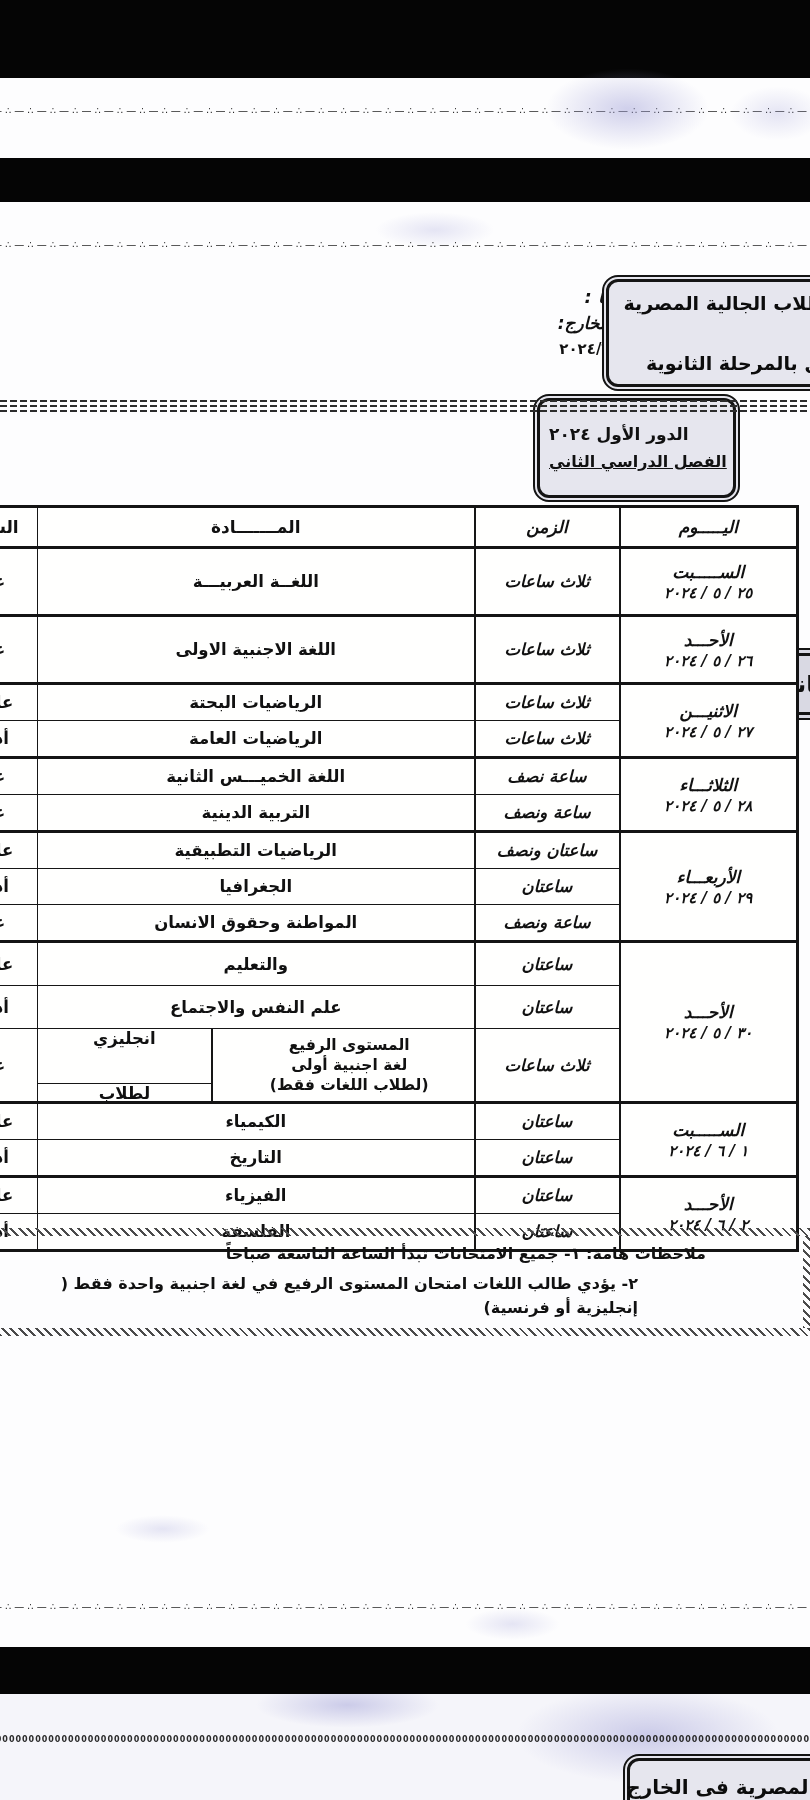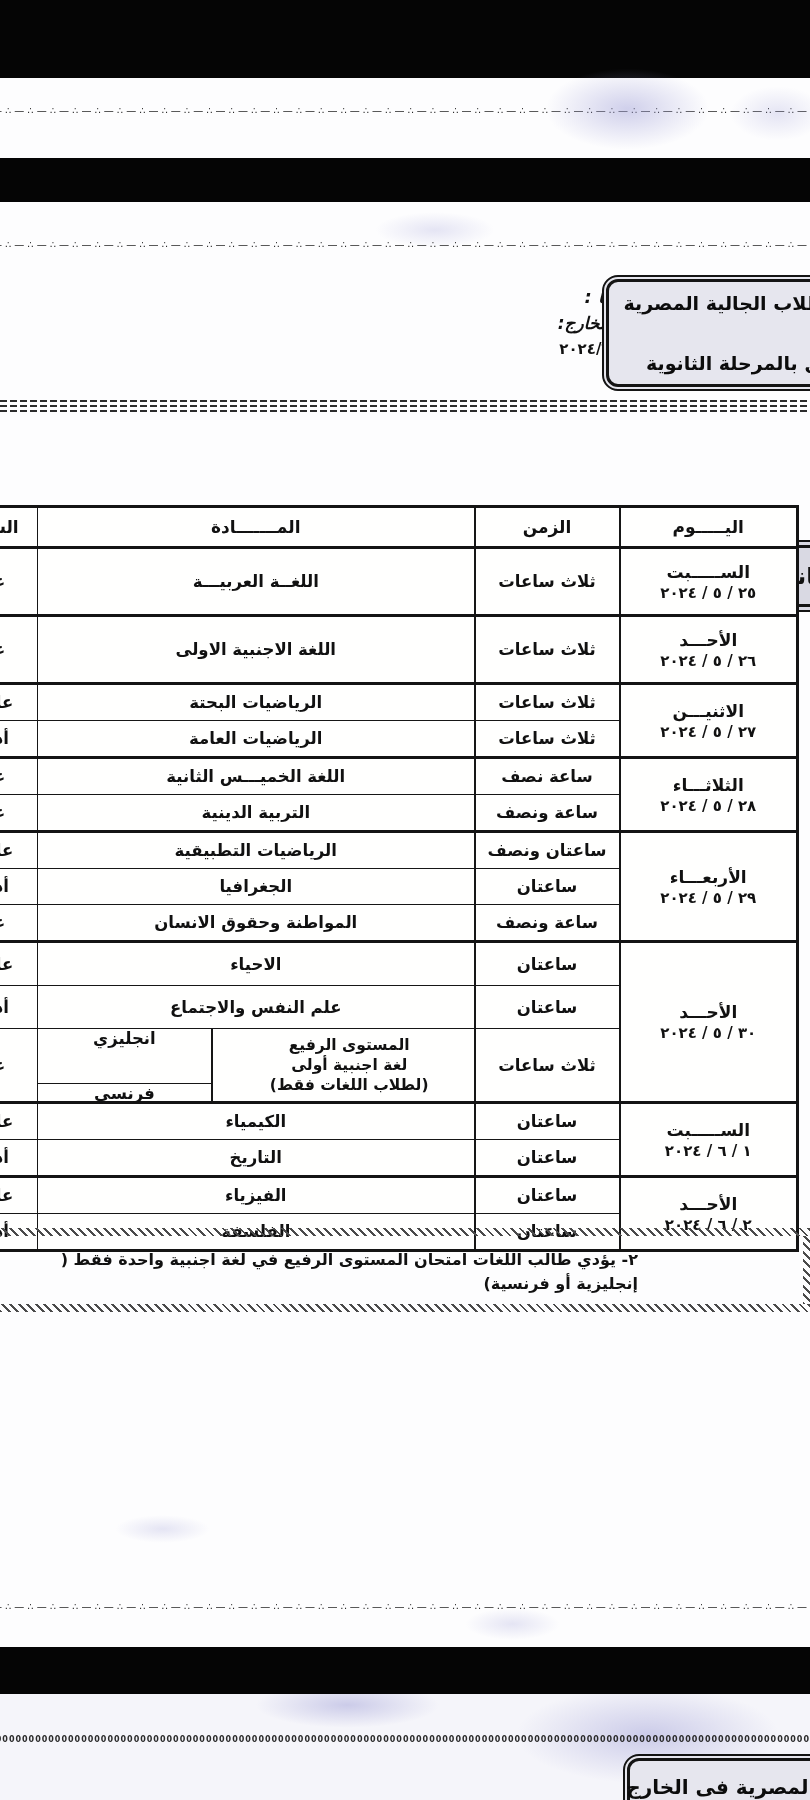--- a/index.html
+++ b/index.html
@@ -37,21 +37,21 @@
         display:flex;align-items:center;justify-content:center;gap:8px;}
   .pill::before{content:"";position:absolute;inset:3px;border:3px solid #141414;border-radius:40px;}
   .pill .t-main{font-weight:bold;font-size:23px;position:relative;}
   .pill .t-sub{font-weight:bold;font-size:19px;position:relative;}
   
   table.sched{border-collapse:collapse;table-layout:fixed;width:854px;background:#fffffe;border:3px solid #141414;}
   .sched th,.sched td{border:1.7px solid #161616;font-weight:bold;text-align:center;vertical-align:middle;padding:0 4px;}
   .sched thead th{height:38px;font-size:17px;border-bottom:3px solid #141414;}
   .sched td{font-size:16.5px;}
   tr.group-start td{border-top:3.4px solid #141414;}
-  .time-cell,.day-cell{border-left-width:2.6px !important;border-right-width:2.6px !important;}
+  .time-cell,.day-cell{border-left-width:2.6px !important;border-right-width:2.6px !important;font-style:italic;}
   .day-name{font-size:17px;line-height:22px;}
   .day-date{font-size:15px;line-height:20px;letter-spacing:1px;}
   .branch-cell{text-align:right;padding-right:5px !important;overflow:hidden;}
   .row-lg td{height:65px;} .row-sm td{height:35px;} .row-md td{height:42px;} .row-xl td{height:72px;}
   .hl-cell{padding:0 !important;position:relative;}
   .hl-wrap{position:absolute;inset:0;display:flex;}
   .hl-main{width:59%;border-left:2px solid #161616;display:flex;flex-direction:column;justify-content:center;align-items:center;padding-left:12px;}
   .hl-line{font-size:15.5px;line-height:20px;font-weight:bold;}
   .hl-opts{width:41%;display:flex;flex-direction:column;gap:35px;}
   .hl-opt{flex:1;display:flex;align-items:center;justify-content:center;font-size:16.5px;font-weight:bold;}
@@ -114,20 +114,26 @@
     <div class="b3">٢٠٢٤/٢٠٢٣</div>
   </div>
 
   <div class="abs dbox" style="top:73px;left:163px;width:367px;height:112px;">
     <div class="dbox-inner">
       <div class="title-line">جدول امتحانات طلاب الجالية المصرية في الخارج</div>
       <div class="title-line">صفوف النقل بالمرحلة الثانوية</div>
     </div>
   </div>
 
+  <div class="abs dbox" style="top:76px;left:-70px;width:203px;height:104px;">
+    <div class="dbox-inner" style="align-items:flex-start;padding-right:6px;box-sizing:border-box;">
+      <div class="side-line">الدور الأول ٢٠٢٤</div>
+      <div class="side-line u">الفصل الدراسي الثاني</div>
+    </div>
+  </div>
 
   <div class="abs eq-band" style="top:198px;"></div>
 
   <div class="abs pill" style="top:222px;left:140px;width:435px;height:68px;">
     <span class="t-main">الصف الثانى الثانوى</span>
     <span class="t-sub">(علمى - أدبى)</span>
   </div>
 
   <div class="abs" style="top:303px;left:-55px;width:854px;">
     <table class="sched">
@@ -210,40 +216,40 @@
             <td class="time-cell">ساعة ونصف</td>
             <td class="subject-cell">المواطنة وحقوق الانسان</td>
             <td class="branch-cell">عام</td>
           </tr>
           <tr class="row-md group-start">
             <td class="day-cell" rowspan="3">
               <div class="day-name">الأحـــد</div>
               <div class="day-date">٣٠ / ٥ / ٢٠٢٤</div>
             </td>
             <td class="time-cell">ساعتان</td>
-            <td class="subject-cell">الاحياء</td>
+            <td class="subject-cell">والتعليم</td>
             <td class="branch-cell">علمي</td>
           </tr>
           <tr class="row-md">
             <td class="time-cell">ساعتان</td>
             <td class="subject-cell">علم النفس والاجتماع</td>
             <td class="branch-cell">أدبي</td>
           </tr>
           <tr class="row-xl">
             <td class="time-cell">ثلاث ساعات</td>
             <td class="subject-cell hl-cell">
               <div class="hl-wrap">
                 <div class="hl-main">
                   <div class="hl-line">المستوى الرفيع</div>
                   <div class="hl-line">لغة اجنبية أولى</div>
                   <div class="hl-line">(لطلاب اللغات فقط)</div>
                 </div>
                 <div class="hl-opts">
                   <div class="hl-opt">انجليزي</div>
-                  <div class="hl-opt">فرنسي</div>
+                  <div class="hl-opt">لطلاب</div>
                 </div>
               </div>
             </td>
             <td class="branch-cell">عام</td>
           </tr>
           <tr class="row-sm group-start">
             <td class="day-cell" rowspan="2">
               <div class="day-name">الســـــبت</div>
               <div class="day-date">١ / ٦ / ٢٠٢٤</div>
             </td>
@@ -271,20 +277,21 @@
             <td class="branch-cell">أدبي</td>
           </tr>
         </tbody>
     </table>
   </div>
 
   <div class="abs" style="top:1026px;left:0;width:810px;">
     <div class="hatch"></div>
     <div style="position:relative;padding:6px 104px 8px 10px;">
       <div class="abs" style="top:0;right:0;width:7px;height:100%;background:repeating-linear-gradient(45deg,#4a4a4a 0 2px,transparent 2px 6px);"></div>
+      <div class="note-line">ملاحظات هامة: ١- جميع الامتحانات تبدأ الساعة التاسعة صباحاً</div>
       <div class="note-line" style="margin-right:68px;margin-top:6px;">٢- يؤدي طالب اللغات امتحان المستوى الرفيع في لغة اجنبية واحدة فقط ( إنجليزية أو فرنسية)</div>
     </div>
     <div class="hatch"></div>
   </div>
 
   <div class="abs sep-text dashdot" style="top:1398px;left:0;width:810px;">—∴—∴—∴—∴—∴—∴—∴—∴—∴—∴—∴—∴—∴—∴—∴—∴—∴—∴—∴—∴—∴—∴—∴—∴—∴—∴—∴—∴—∴—∴—∴—∴—∴—∴—∴—∴—∴—∴—∴—∴—∴—∴—∴—∴—∴—∴—∴—∴—∴—∴—∴—∴—∴—∴—∴—∴—∴—∴—∴—∴—∴—∴—∴—∴—∴—∴—∴—∴—∴—∴—∴—∴—∴—∴—∴—∴—∴—∴—∴—∴</div>
 </div>
 
 <div class="stain faint" style="left:115px;top:1515px;width:95px;height:28px;"></div>
 <div class="stain faint" style="left:465px;top:1608px;width:95px;height:32px;"></div>

